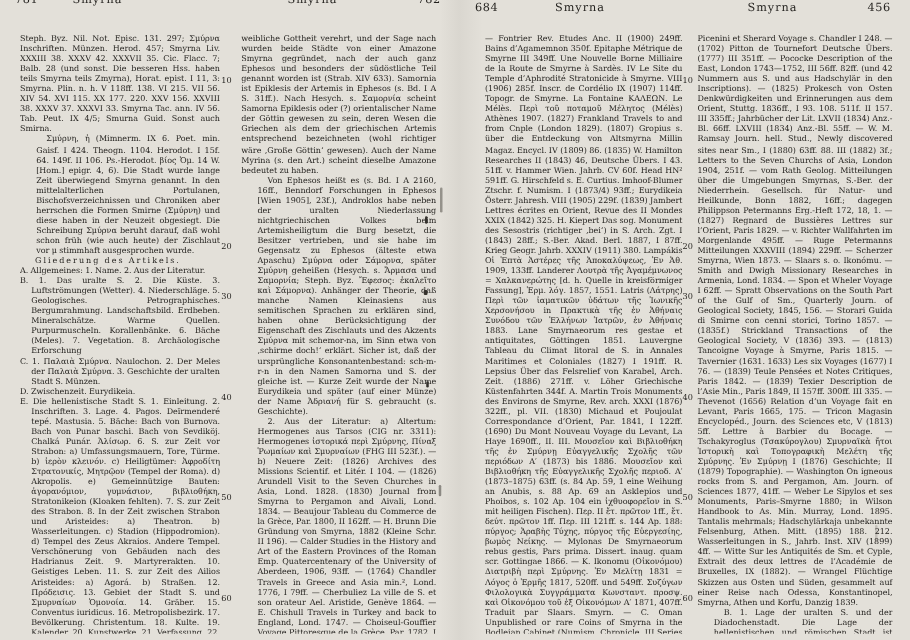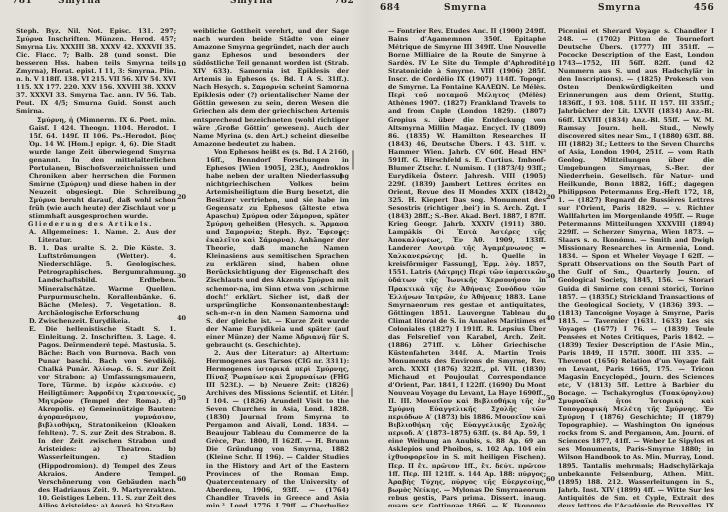--- a/index.html
+++ b/index.html
@@ -3,21 +3,21 @@
 <meta charset="utf-8">
 <style>
   html,body{margin:0;padding:0;}
   body{
     width:728px;height:512px;overflow:hidden;position:relative;
     background:#e3e0d9;
     font-family:"DejaVu Serif", serif;
     color:#211f1c;
     -webkit-font-smoothing:antialiased;
   }
-  .spread{position:absolute;inset:0;font-weight:bold;}
+  .spread{position:absolute;inset:0;}
   
   .spine{position:absolute;top:0;left:352px;width:34px;height:512px;
     background:linear-gradient(90deg, rgba(0,0,0,0) 0%, rgba(90,85,78,0.07) 45%, rgba(0,0,0,0) 100%);}
   .page{position:absolute;top:0;height:512px;width:364px;}
   .page.left{left:0;}
   .page.right{left:364px;}
 
   
   .running-head{position:absolute;left:0;width:364px;height:14px;font-size:9px;}
   .page.left  .running-head{top:-5px;}   
@@ -37,31 +37,31 @@
   
   .col{position:absolute;top:27px;height:480px;overflow:hidden;
     font-size:6.4px;line-height:8.05px;text-align:justify;
     word-spacing:-0.2px;}
   .col-a{left:16px;width:160px;}
   .col-b{left:193px;width:156px;}
   .page.right .col-a{left:24px;width:158px;}
   .page.right .col-b{left:194px;width:156px;}
   .para{margin:0;}
   .para.ind{text-indent:8px;margin-left:13px;}
-  .para.hang{padding-left:9px;text-indent:-9px;margin-left:13px;}
+  .para.hang{padding-left:9px;text-indent:-9px;}
   .para.spaced{letter-spacing:1.6px;text-indent:12px;white-space:nowrap;overflow:hidden;}
 
   
   .gutter-numbers{position:absolute;top:27px;width:14px;height:480px;font-size:6.5px;}
   .page.left  .gutter-numbers{left:177px;}
   .page.right .gutter-numbers{left:182px;}
   .gutter-numbers .ln{position:absolute;left:0;}
   .gutter-numbers .ln:nth-child(1){top:33px;}
   .gutter-numbers .ln:nth-child(2){top:126px;margin-top:40px;}
-  .gutter-numbers .ln:nth-child(3){top:206px;margin-top:39px;}
+  .gutter-numbers .ln:nth-child(3){top:206px;}
   .gutter-numbers .ln:nth-child(4){top:287px;}
   .gutter-numbers .ln:nth-child(5){top:367px;}
   .gutter-numbers .ln:nth-child(6){top:448px;}
 
   
   .speck{position:absolute;background:#35322d;border-radius:1px;}
   .speck.s1{left:340px;top:173px;width:2px;height:6px;}
   .speck.s2{left:339px;top:232px;width:3px;height:4px;}
   .speck.s3{left:341px;top:305px;width:2px;height:5px;}
   .speck.s4{left:352px;top:150px;width:2px;height:20px;opacity:.45;}
@@ -80,20 +80,21 @@
       <span class="rh-title first">Smyrna</span>
       <span class="rh-title second">Smyrna</span>
       <span class="rh-num second">782</span>
     </div>
     <div class="col col-a">
         <p class="para">Steph. Byz. Nil. Not. Episc. 131. 297; Σμύρνα Inschriften. Münzen. Herod. 457; Smyrna Liv. XXXIII 38. XXXV 42. XXXVII 35. Cic. Flacc. 7; Balb. 28 (und sonst. Die besseren Hss. haben teils Smyrna teils Zmyrna), Horat. epist. I 11, 3: Smyrna. Plin. n. h. V 118ff. 138. VI 215. VII 56. XIV 54. XVI 115. XX 177. 220. XXV 156. XXVIII 38. XXXV 37. XXXVI 33. Smyrna Tac. ann. IV 56. Tab. Peut. IX 4/5; Smurna Guid. Sonst auch Smirna.</p>
         <p class="para ind">Σμύρνη, ἡ (Mimnerm. IX 6. Poet. min. Gaisf. I 424. Theogn. 1104. Herodot. I 15f. 64. 149f. II 106. Ps.-Herodot. βίος Ὁμ. 14 W. [Hom.] epigr. 4, 6). Die Stadt wurde lange Zeit überwiegend Smyrna genannt. In den mittelalterlichen Portulanen, Bischofsverzeichnissen und Chroniken aber herrschen die Formen Smirne (Σμύρνη) und diese haben in der Neuzeit obgesiegt. Die Schreibung Σμύρνα beruht darauf, daß wohl schon früh (wie auch heute) der Zischlaut vor μ stimmhaft ausgesprochen wurde.</p>
         <p class="para spaced">Gliederung des Artikels.</p>
         <p class="para hang">A. Allgemeines: 1. Name. 2. Aus der Literatur.</p>
         <p class="para hang">B. 1. Das uralte S. 2. Die Küste. 3. Luftströmungen (Wetter). 4. Niederschläge. 5. Geologisches. Petrographisches. Bergumrahmung. Landschaftsbild. Erdbeben. Mineralschätze. Warme Quellen. Purpurmuscheln. Korallenbänke. 6. Bäche (Meles). 7. Vegetation. 8. Archäologische Erforschung</p>
+        <p class="para hang">C. 1. Παλαιὰ Σμύρνα. Naulochon. 2. Der Meles der Παλαιὰ Σμύρνα. 3. Geschichte der uralten Stadt S. Münzen.</p>
         <p class="para hang">D. Zwischenzeit. Eurydikeia.</p>
         <p class="para hang">E. Die hellenistische Stadt S. 1. Einleitung. 2. Inschriften. 3. Lage. 4. Pagos. Deïrmenderé tepé. Mastusia. 5. Bäche: Bach von Burnova. Bach von Punar baschi. Bach von Sevdiköj. Chalká Punár. Ἁλίσωρ. 6. S. zur Zeit vor Strabon: a) Umfassungsmauern, Tore, Türme. b) ἱερὸν κλεινόν. c) Heiligtümer: Ἀφροδίτη Στρατονικίς, Μητρῷον (Tempel der Roma). d) Akropolis. e) Gemeinnützige Bauten: ἀγορανόμιον, γυμνάσιον, βιβλιοθήκη, Stratonikeion (Kloaken fehlten). 7. S. zur Zeit des Strabon. 8. In der Zeit zwischen Strabon und Aristeides: a) Theatron. b) Wasserleitungen. c) Stadion (Hippodromion). d) Tempel des Zeus Akraios. Andere Tempel. Verschönerung von Gebäuden nach des Hadrianus Zeit. 9. Martyrerakten. 10. Geistiges Leben. 11. S. zur Zeit des Ailios Aristeides: a) Agorá. b) Straßen. 12. Πρόδεισις. 13. Gebiet der Stadt S. und Σμυρναίων Ὁμονοία. 14. Gräber. 15. Conventus iuridicus. 16. Metropolisbezirk. 17. Bevölkerung. Christentum. 18. Kulte. 19. Kalender. 20. Kunstwerke. 21. Verfassung. 22. Aus der Geschichte der hellenistischen Stadt.</p>
       </div>
     <div class="gutter-numbers">
         <span class="ln">10</span>
         <span class="ln">20</span>
         <span class="ln">30</span>
         <span class="ln">40</span>
         <span class="ln">50</span>
         <span class="ln">60</span>

